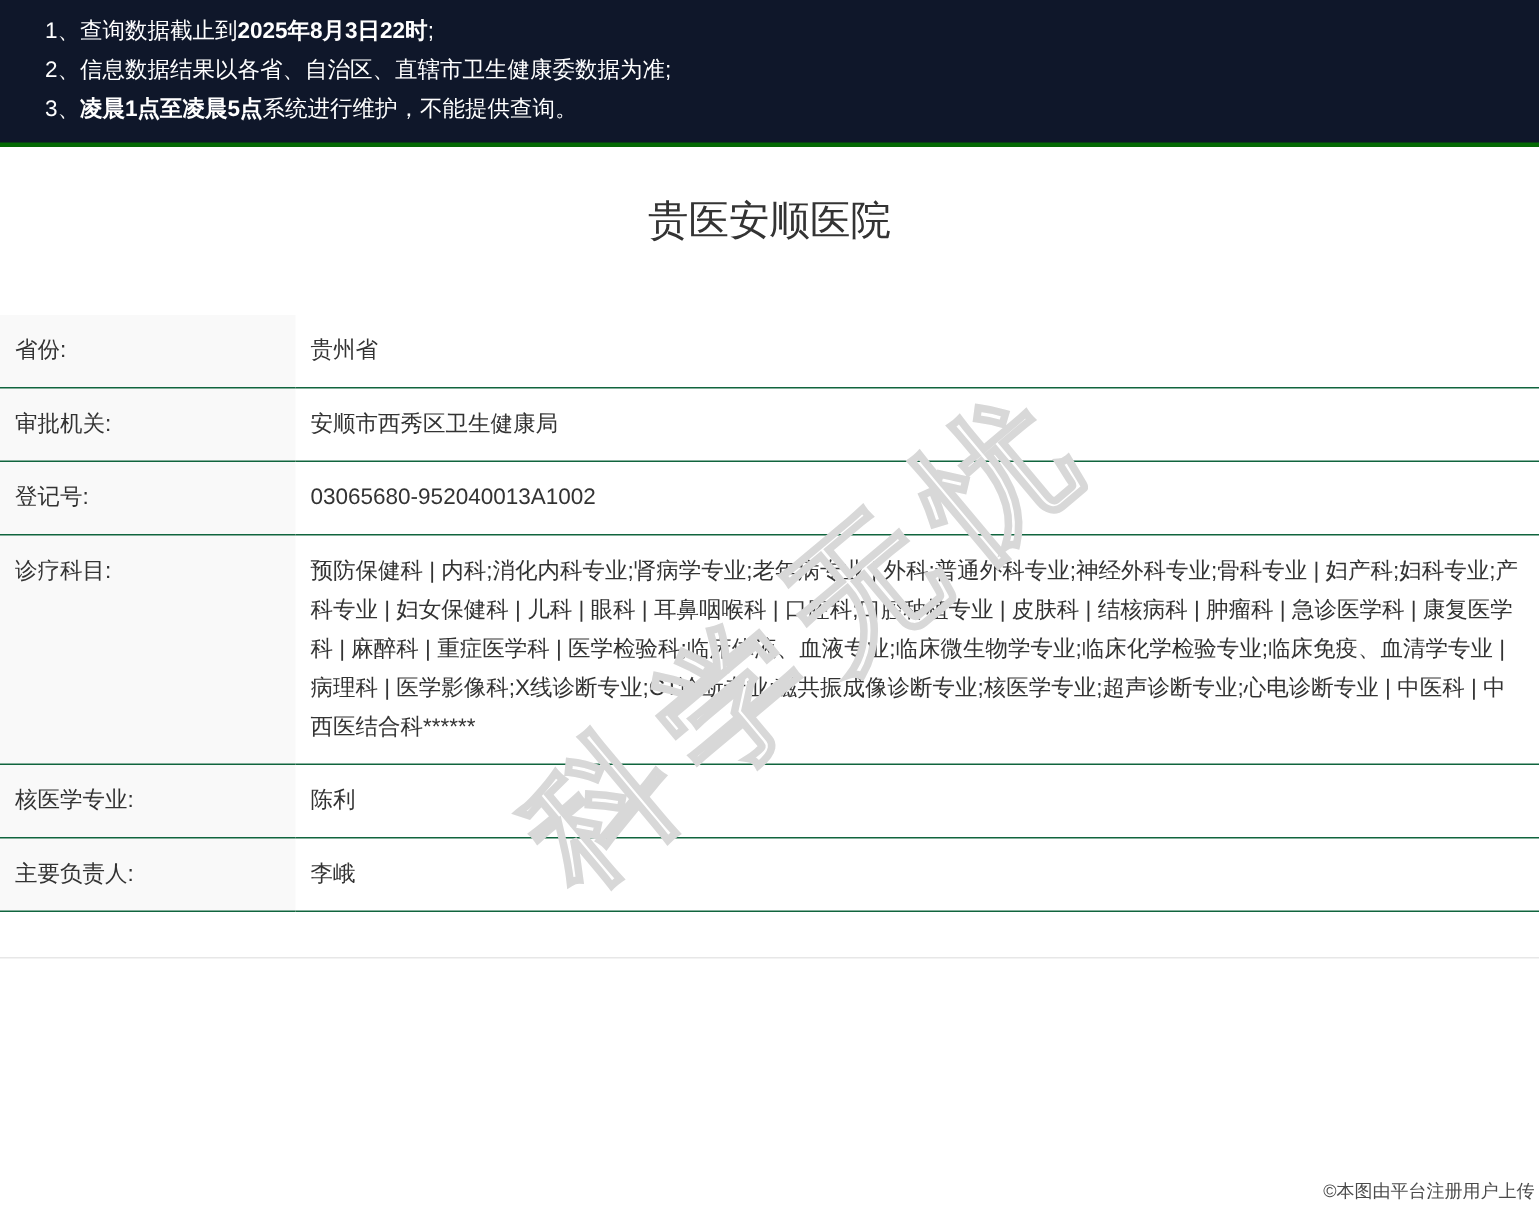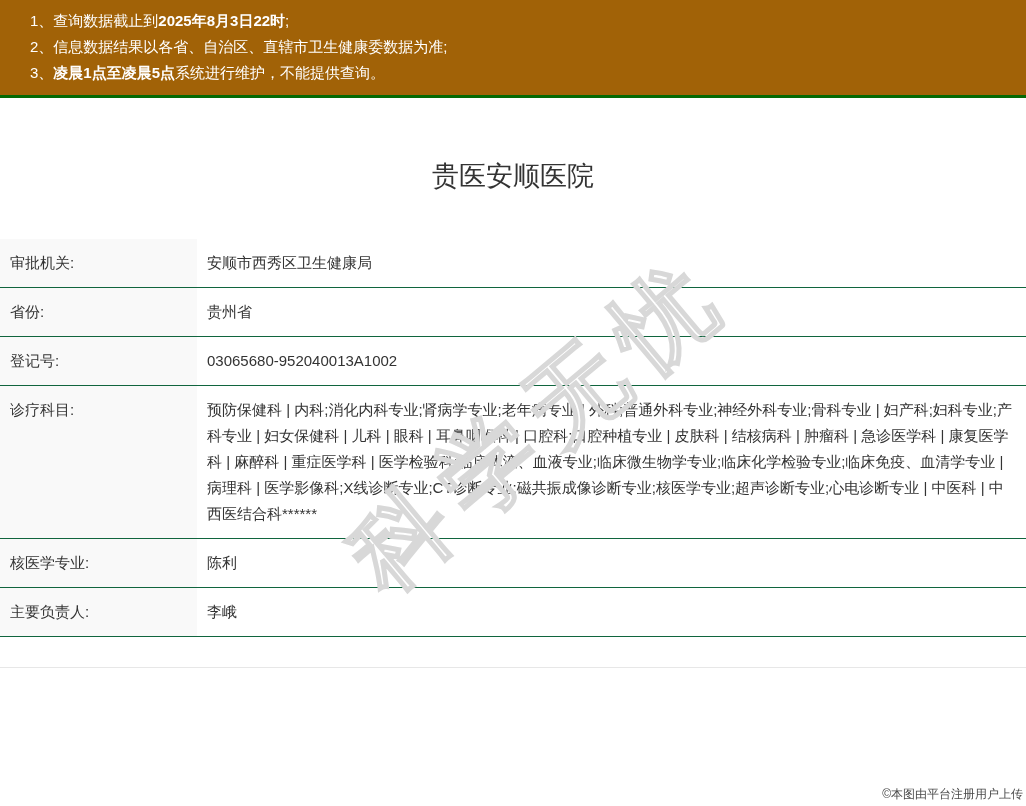--- a/index.html
+++ b/index.html
@@ -4,29 +4,29 @@
 <style>
   html,body{margin:0;padding:0;}
   body{
     width:1026px;height:806px;overflow:hidden;position:relative;
     background:#ffffff;
     font-family:"Liberation Sans","DejaVu Sans",sans-serif;
     color:#333;
   }
   
   .banner{
-    background:#a16207;color:#ffffff;
+    background:#0f172a;color:#ffffff;
     padding:8px 0 9px 30px;
     border-bottom:3px solid #046904;
     font-size:15px;line-height:26px;
   }
   .banner b{font-weight:bold;}
   
   .title{
-    margin:0;padding:60px 0 0 0;height:56px;
+    margin:0;padding:31px 0 0 0;height:56px;
     text-align:center;font-size:27px;font-weight:500;color:#333;
   }
   
   table.info{
     width:1026px;border-collapse:collapse;margin-top:25px;
     font-size:15px;line-height:26px;color:#333;
   }
   table.info td{
     border-bottom:1px solid #10653e;
     vertical-align:top;
@@ -66,26 +66,26 @@
     <div class="notice-line"><span>1、</span><span>查询数据截止到</span><b>2025年8月3日22时</b><span>;</span></div>
     <div class="notice-line"><span>2、</span><span>信息数据结果以各省、自治区、直辖市卫生健康委数据为准;</span><b></b><span></span></div>
     <div class="notice-line"><span>3、</span><span></span><b>凌晨1点至凌晨5点</b><span>系统进行维护，不能提供查询。</span></div>
   </div>
 
   <h1 class="title">贵医安顺医院</h1>
 
   <table class="info">
     <tbody>
       <tr>
+        <td class="lbl">省份:</td>
+        <td class="val">贵州省</td>
+      </tr>
+      <tr>
         <td class="lbl">审批机关:</td>
         <td class="val">安顺市西秀区卫生健康局</td>
-      </tr>
-      <tr>
-        <td class="lbl">省份:</td>
-        <td class="val">贵州省</td>
       </tr>
       <tr>
         <td class="lbl">登记号:</td>
         <td class="val">03065680-952040013A1002</td>
       </tr>
       <tr>
         <td class="lbl">诊疗科目:</td>
         <td class="val">预防保健科 | 内科;消化内科专业;肾病学专业;老年病专业 | 外科;普通外科专业;神经外科专业;骨科专业 | 妇产科;妇科专业;产科专业 | 妇女保健科 | 儿科 | 眼科 | 耳鼻咽喉科 | 口腔科;口腔种植专业 | 皮肤科 | 结核病科 | 肿瘤科 | 急诊医学科 | 康复医学科 | 麻醉科 | 重症医学科 | 医学检验科;临床体液、血液专业;临床微生物学专业;临床化学检验专业;临床免疫、血清学专业 | 病理科 | 医学影像科;X线诊断专业;CT诊断专业;磁共振成像诊断专业;核医学专业;超声诊断专业;心电诊断专业 | 中医科 | 中西医结合科******</td>
       </tr>
       <tr>

